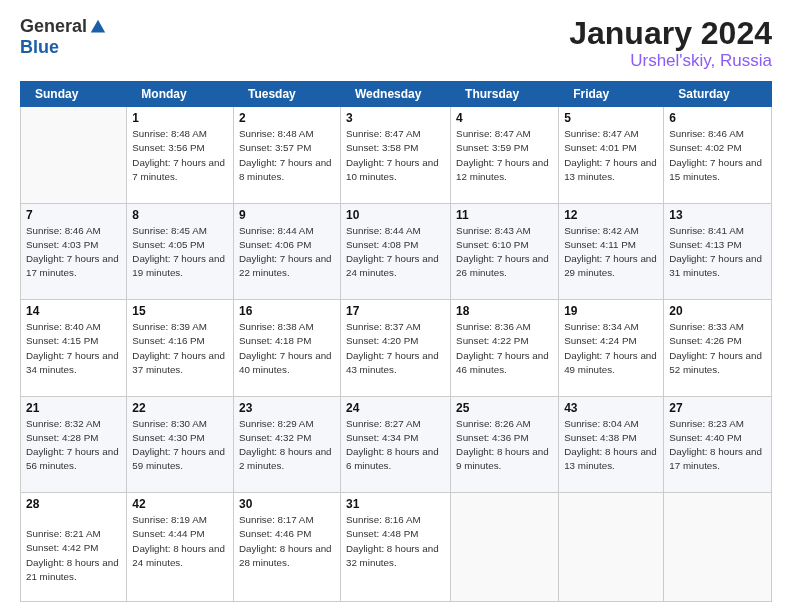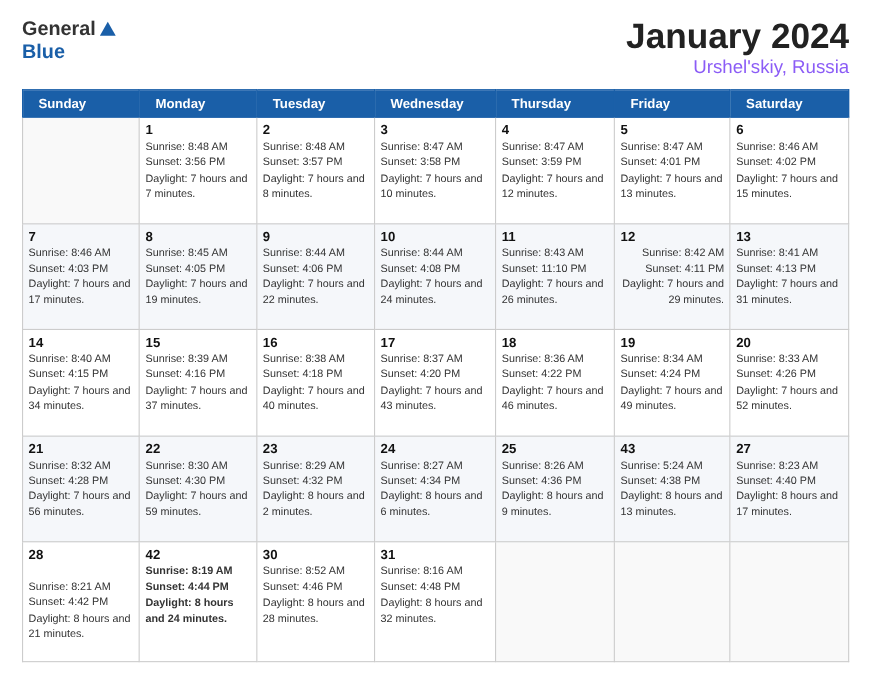--- a/index.html
+++ b/index.html
@@ -193,26 +193,26 @@
           </td>
           <td>
             <div class="day-number">10</div>
             <div class="day-info" style="white-space: pre-line;">Sunrise: 8:44 AM
 Sunset: 4:08 PM
 Daylight: 7 hours and 24 minutes.</div>
           </td>
           <td>
             <div class="day-number">11</div>
             <div class="day-info" style="white-space: pre-line;">Sunrise: 8:43 AM
-Sunset: 11:10 PM
+Sunset: 6:10 PM
 Daylight: 7 hours and 26 minutes.</div>
           </td>
           <td>
             <div class="day-number">12</div>
-            <div class="day-info" style="white-space: pre-line; text-align: right;">Sunrise: 8:42 AM
+            <div class="day-info" style="white-space: pre-line;">Sunrise: 8:42 AM
 Sunset: 4:11 PM
 Daylight: 7 hours and 29 minutes.</div>
           </td>
           <td>
             <div class="day-number">13</div>
             <div class="day-info" style="white-space: pre-line;">Sunrise: 8:41 AM
 Sunset: 4:13 PM
 Daylight: 7 hours and 31 minutes.</div>
           </td>
         </tr>
@@ -286,47 +286,47 @@
 Daylight: 8 hours and 6 minutes.</div>
           </td>
           <td>
             <div class="day-number">25</div>
             <div class="day-info" style="white-space: pre-line;">Sunrise: 8:26 AM
 Sunset: 4:36 PM
 Daylight: 8 hours and 9 minutes.</div>
           </td>
           <td>
             <div class="day-number">43</div>
-            <div class="day-info" style="white-space: pre-line;">Sunrise: 5:24 AM
+            <div class="day-info" style="white-space: pre-line;">Sunrise: 8:04 AM
 Sunset: 4:38 PM
 Daylight: 8 hours and 13 minutes.</div>
           </td>
           <td>
             <div class="day-number">27</div>
             <div class="day-info" style="white-space: pre-line;">Sunrise: 8:23 AM
 Sunset: 4:40 PM
 Daylight: 8 hours and 17 minutes.</div>
           </td>
         </tr>
         <tr>
           <td>
             <div class="day-number">28</div>
             <div class="day-info" style="white-space: pre-line; margin-top: 16px;">Sunrise: 8:21 AM
 Sunset: 4:42 PM
 Daylight: 8 hours and 21 minutes.</div>
           </td>
           <td>
             <div class="day-number">42</div>
-            <div class="day-info" style="white-space: pre-line; font-weight: bold;">Sunrise: 8:19 AM
+            <div class="day-info" style="white-space: pre-line;">Sunrise: 8:19 AM
 Sunset: 4:44 PM
 Daylight: 8 hours and 24 minutes.</div>
           </td>
           <td>
             <div class="day-number">30</div>
-            <div class="day-info" style="white-space: pre-line;">Sunrise: 8:52 AM
+            <div class="day-info" style="white-space: pre-line;">Sunrise: 8:17 AM
 Sunset: 4:46 PM
 Daylight: 8 hours and 28 minutes.</div>
           </td>
           <td>
             <div class="day-number">31</div>
             <div class="day-info" style="white-space: pre-line;">Sunrise: 8:16 AM
 Sunset: 4:48 PM
 Daylight: 8 hours and 32 minutes.</div>
           </td>
           <td class="empty-cell"></td>

